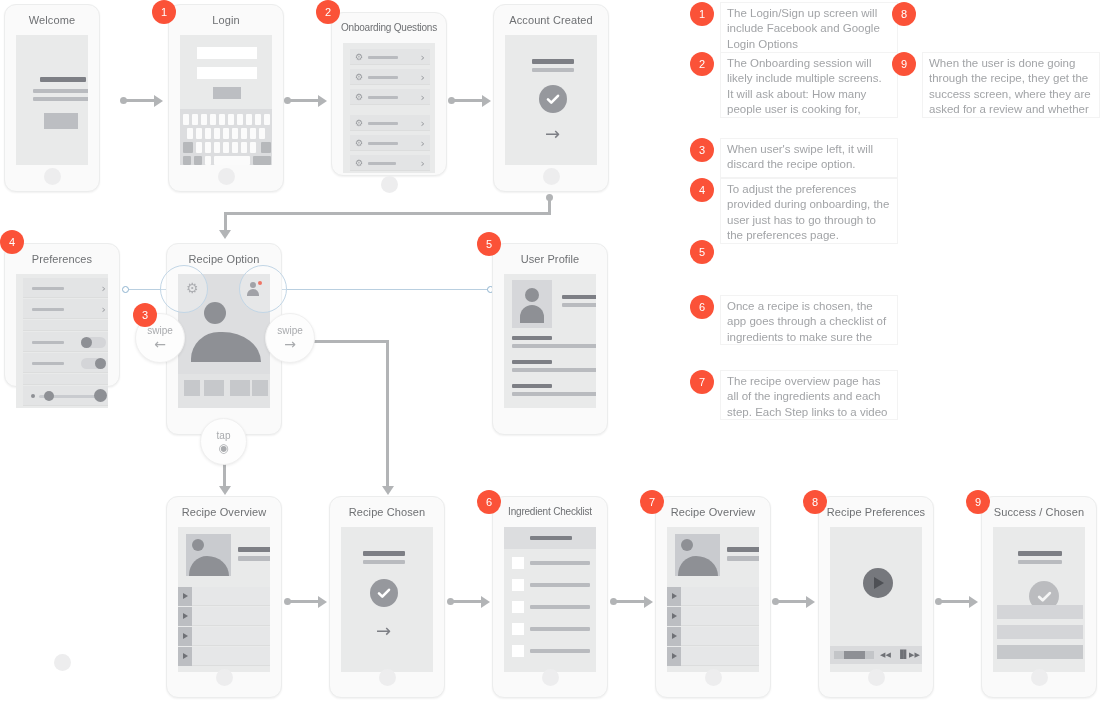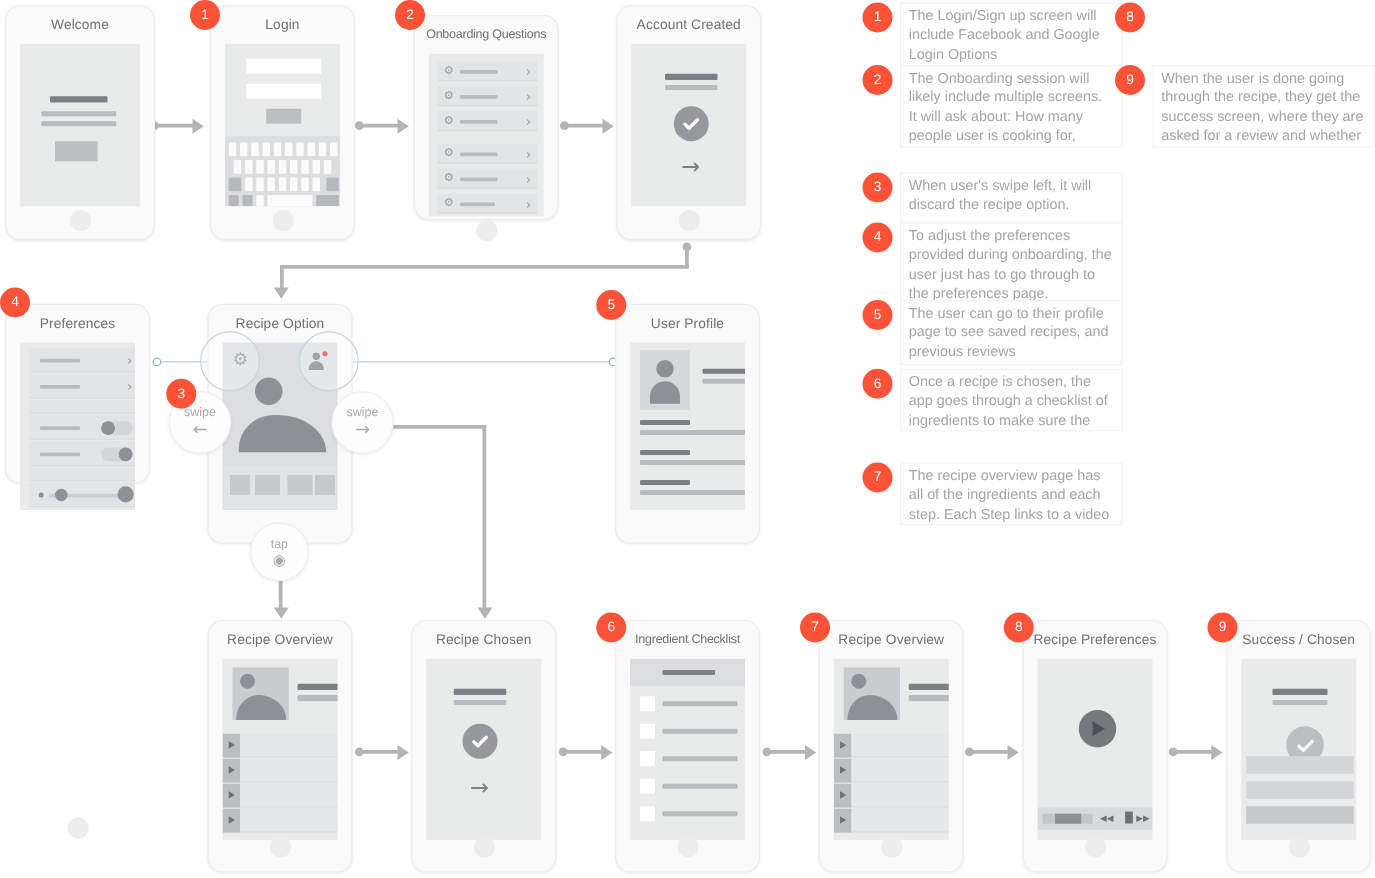--- a/index.html
+++ b/index.html
@@ -192,21 +192,21 @@
 
   <div class="dot" style="left:935px;top:598px;"></div>
   <div class="conn conn-h" style="left:939px;top:600px;width:32px;"></div>
   <div class="arrowhead right" style="left:969px;top:596px;"></div>
 
   <div class="bconn" style="left:126px;top:289px;width:52px;"></div>
   <div class="bdot" style="left:122px;top:286px;"></div>
   <div class="bconn" style="left:272px;top:289px;width:218px;"></div>
   <div class="bdot" style="left:487px;top:286px;"></div>
 
-  <div class="phone" style="left:4px;top:4px;width:120px;height:188px;">
+  <div class="phone" style="left:4px;top:4px;width:96px;height:188px;">
     <div class="phone-title">Welcome</div>
     <div class="screen" style="height:130px;">
       <div class="bar dark" style="left:24px;top:42px;width:46px;height:5px;"></div>
       <div class="bar" style="left:17px;top:54px;width:60px;height:4px;"></div>
       <div class="bar" style="left:17px;top:62px;width:60px;height:4px;"></div>
       <div class="block" style="left:28px;top:78px;width:34px;height:16px;"></div>
     </div>
     <div class="home-btn" style="top:163px;"></div>
   </div>
 
@@ -558,21 +558,20 @@
     <div class="note" style="left:4px;top:138px;">
       <div class="note-badge">3</div>
       <div class="note-body">When user's swipe left, it will discard the recipe option.</div>
     </div>
     <div class="note" style="left:4px;top:178px;">
       <div class="note-badge">4</div>
       <div class="note-body" style="height:66px;overflow:hidden;">To adjust the preferences provided during onboarding, the user just has to go through to the preferences page.</div>
     </div>
     <div class="note" style="left:4px;top:240px;">
       <div class="note-badge">5</div>
-      <div class="note-body" style="height:52px;">The user can go to their profile page to see saved recipes, and previous reviews</div>
     </div>
     <div class="note" style="left:4px;top:295px;">
       <div class="note-badge">6</div>
       <div class="note-body" style="height:50px;overflow:hidden;">Once a recipe is chosen, the app goes through a checklist of ingredients to make sure the user has everything he/she needs.</div>
     </div>
     <div class="note" style="left:4px;top:370px;">
       <div class="note-badge">7</div>
       <div class="note-body" style="height:50px;overflow:hidden;">The recipe overview page has all of the ingredients and each step. Each Step links to a video of the step.</div>
     </div>
     <div class="note" style="left:206px;top:2px;">

